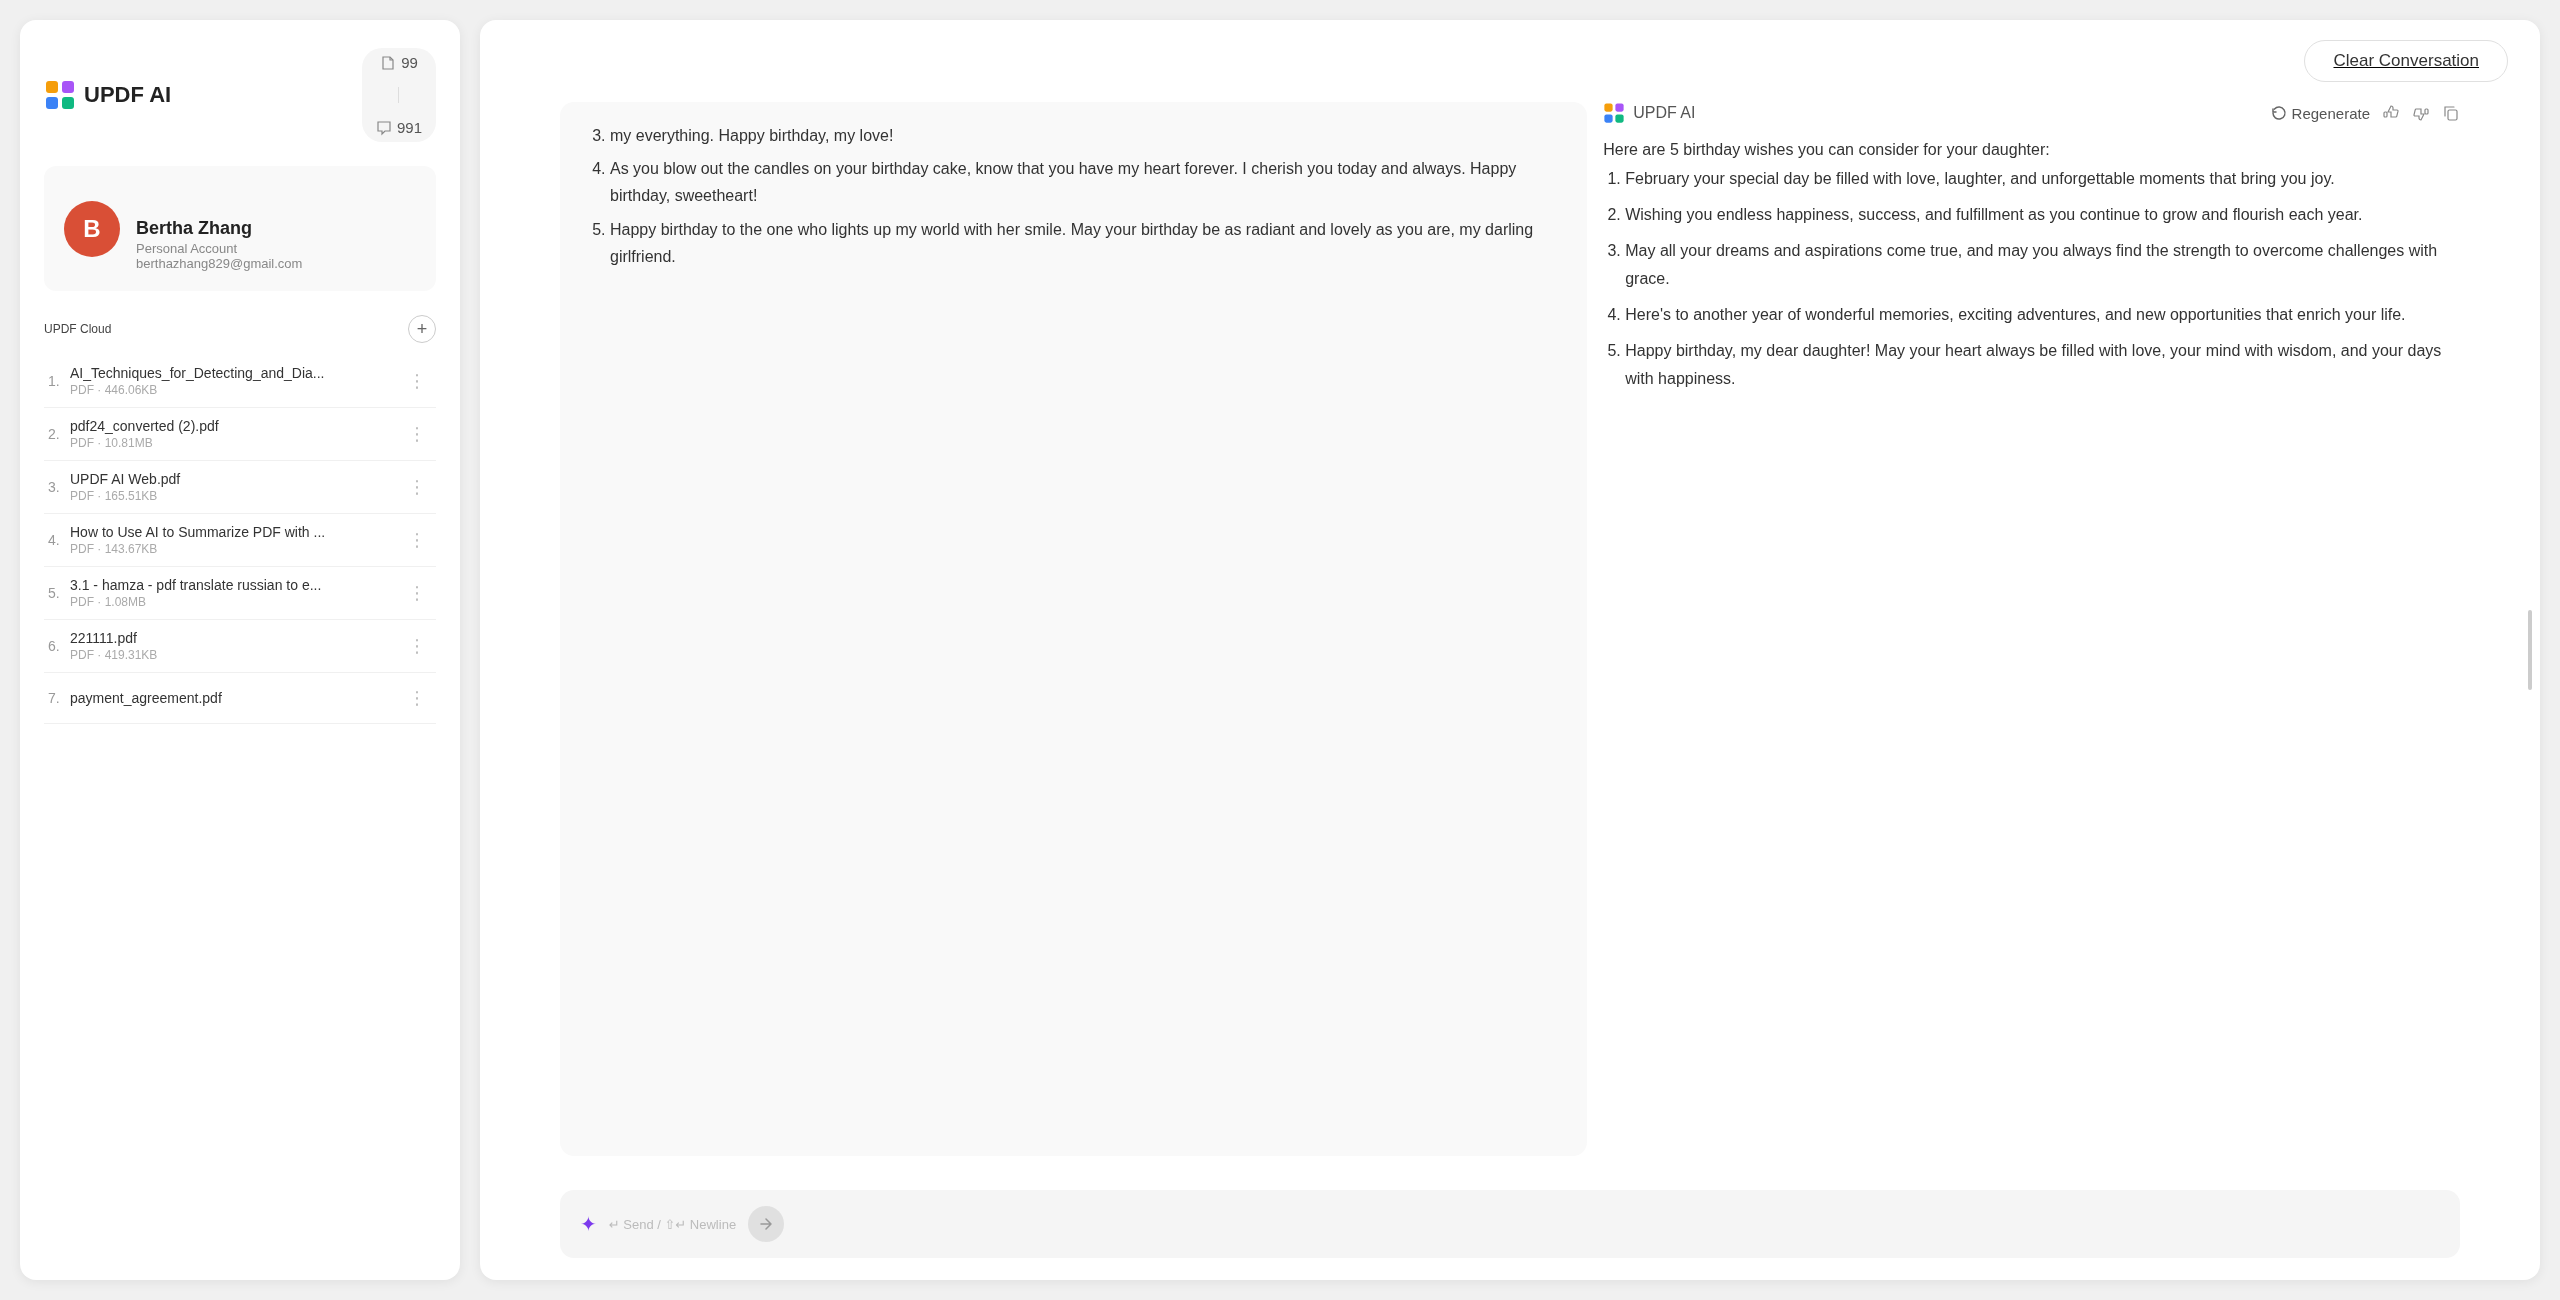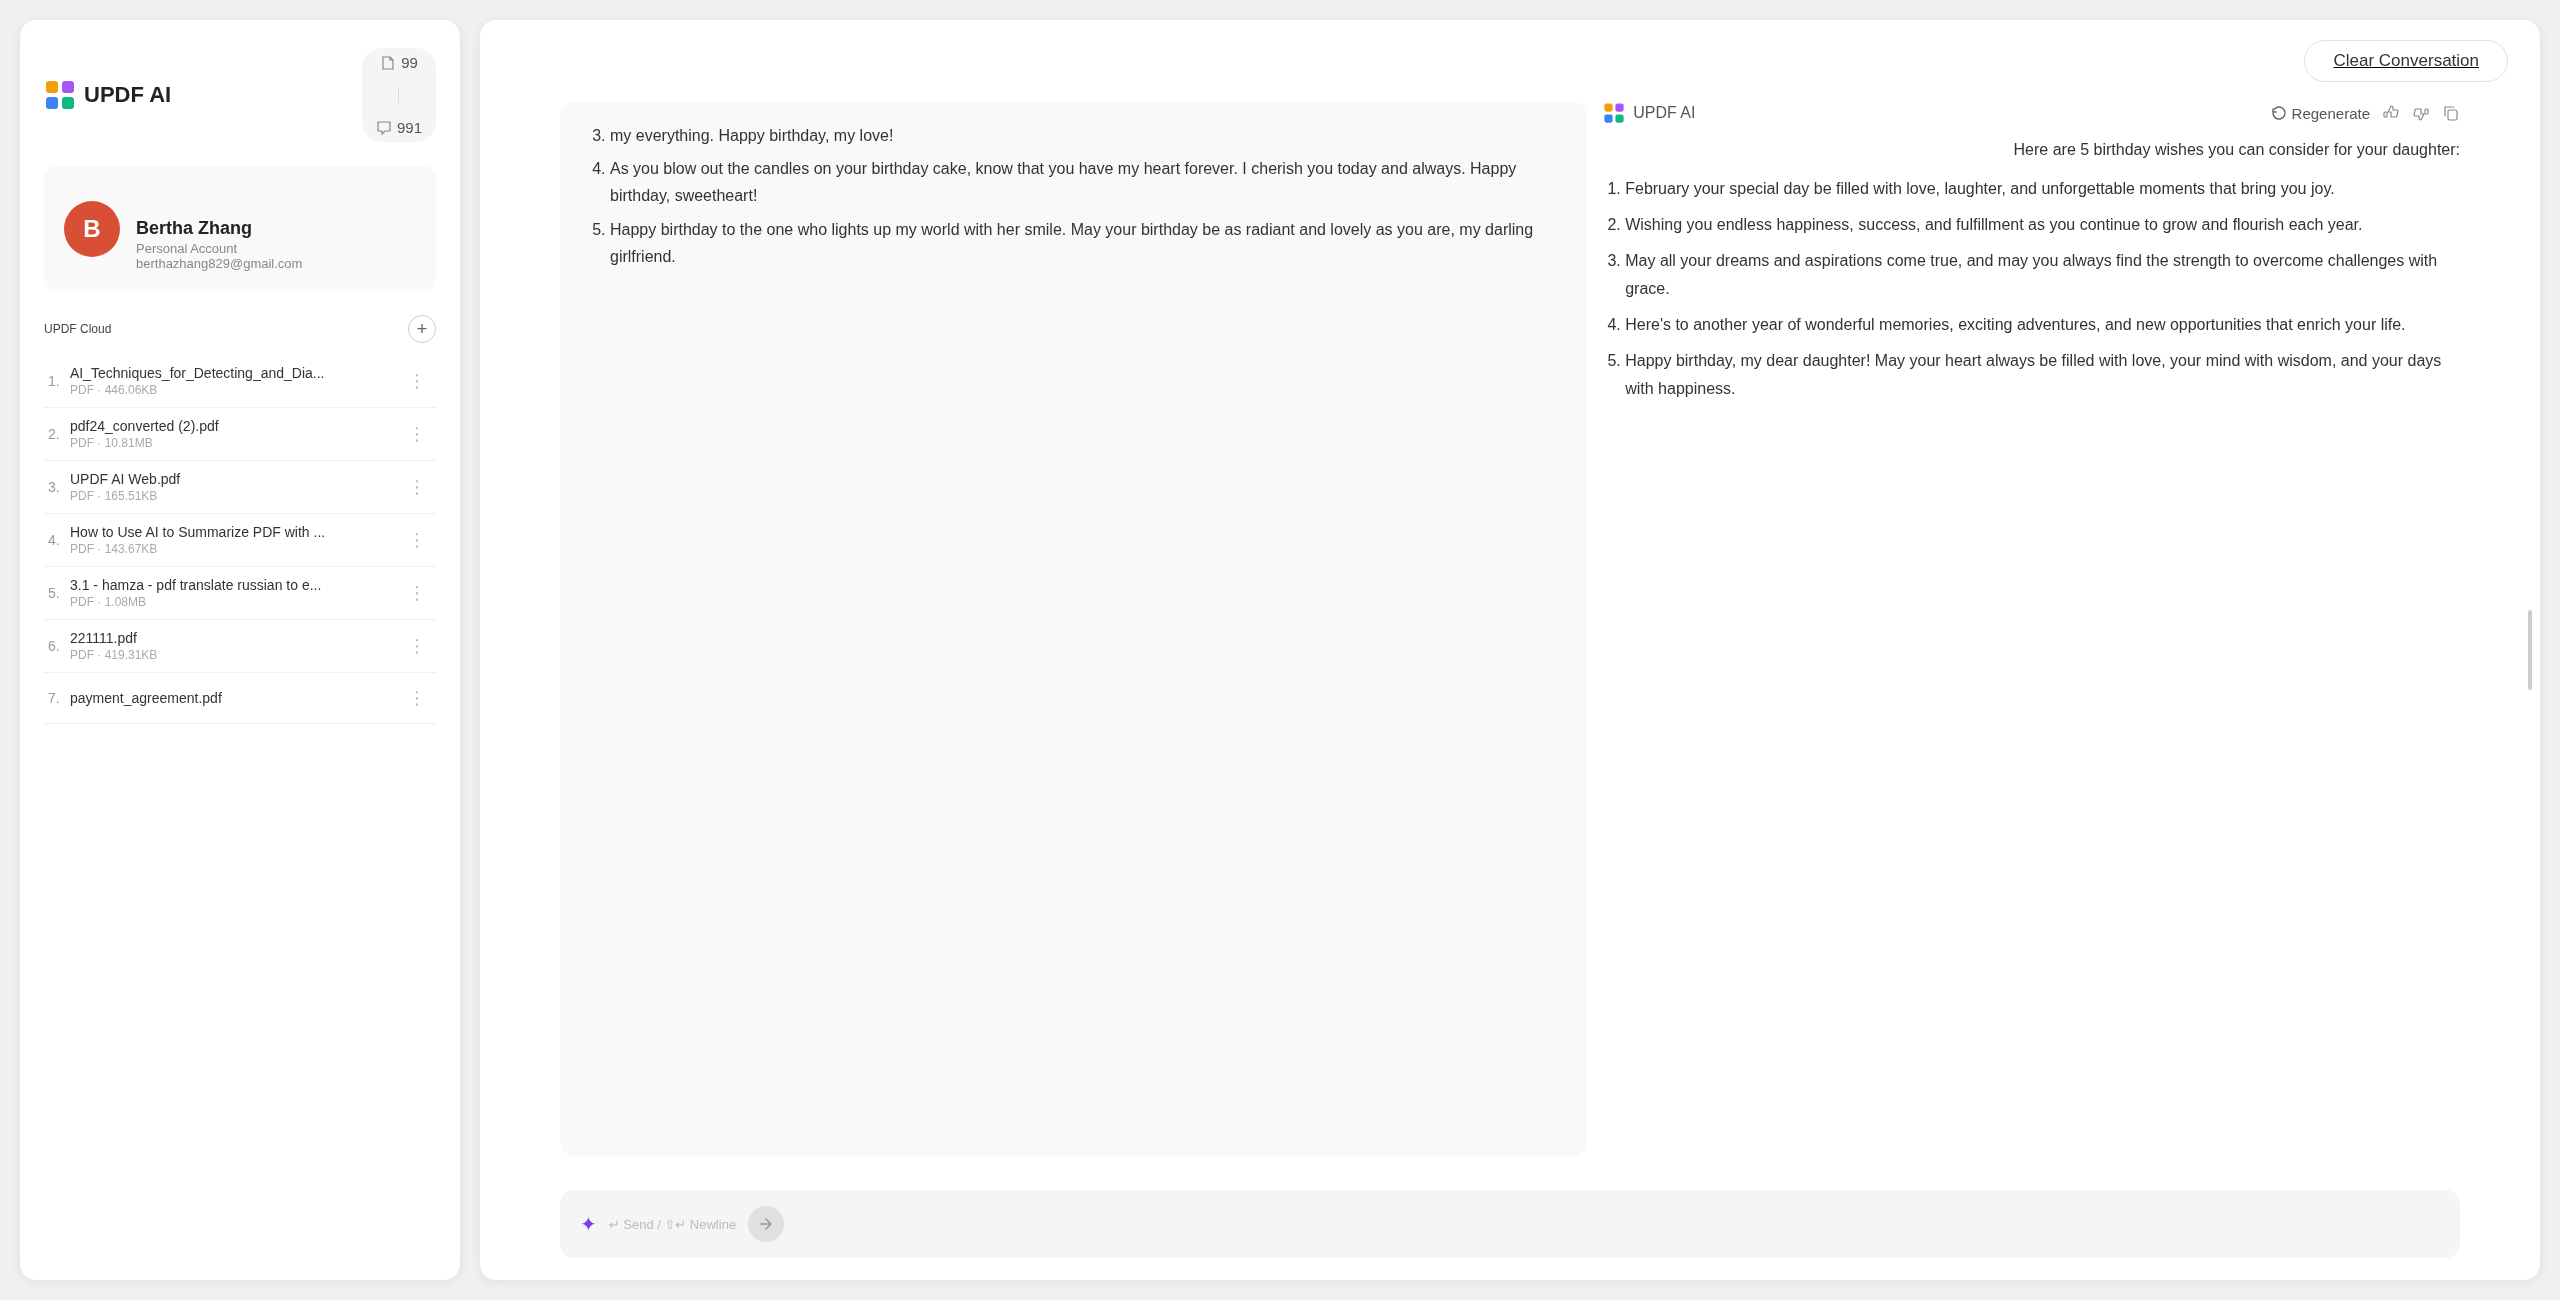--- a/index.html
+++ b/index.html
@@ -574,21 +574,21 @@
             <button class="ai-action-btn">
               <svg width="18" height="18" viewBox="0 0 18 18" fill="none">
                 <rect x="6" y="6" width="9" height="10" rx="1.5" stroke="#888" stroke-width="1.2" fill="none"></rect>
                 <path d="M3 12V3h9" stroke="#888" stroke-width="1.2" stroke-linecap="round" fill="none"></path>
               </svg>
             </button>
           </div>
         </div>
         <div class="msg-ai-content">
 
-        <p style="margin-bottom: 11px; text-align: right;">Here are 5 birthday wishes you can consider for your daughter:</p>
+        <p style="margin-bottom: 1px;">Here are 5 birthday wishes you can consider for your daughter:</p>
             <ol>
               <li>February your special day be filled with love, laughter, and unforgettable moments that bring you joy.</li>
               <li>Wishing you endless happiness, success, and fulfillment as you continue to grow and flourish each year.</li>
               <li>May all your dreams and aspirations come true, and may you always find the strength to overcome challenges with grace.</li>
               <li>Here's to another year of wonderful memories, exciting adventures, and new opportunities that enrich your life.</li>
               <li>Happy birthday, my dear daughter! May your heart always be filled with love, your mind with wisdom, and your days with happiness.</li>
             </ol>
           </div>
       </div>
 

